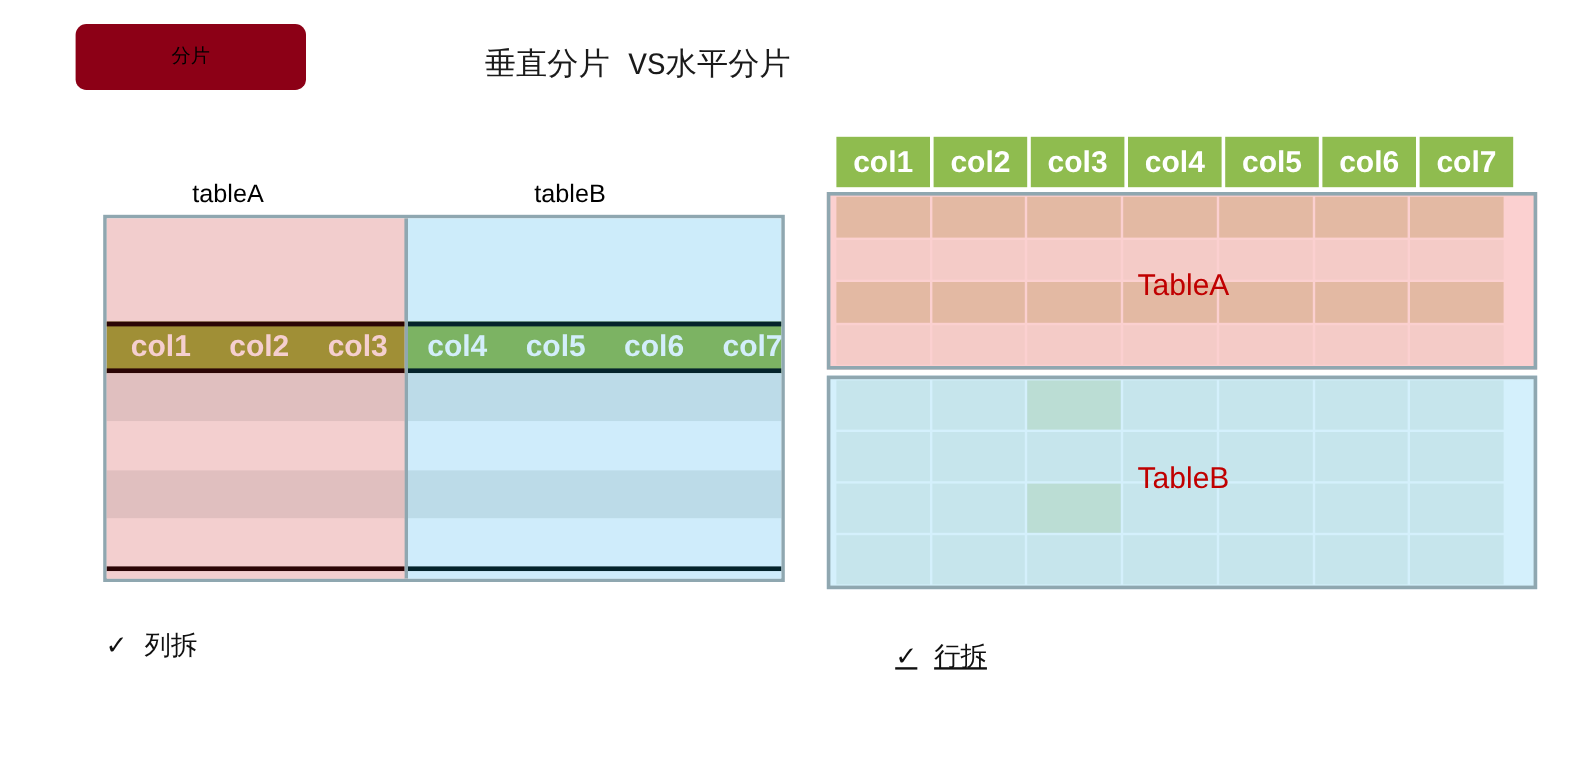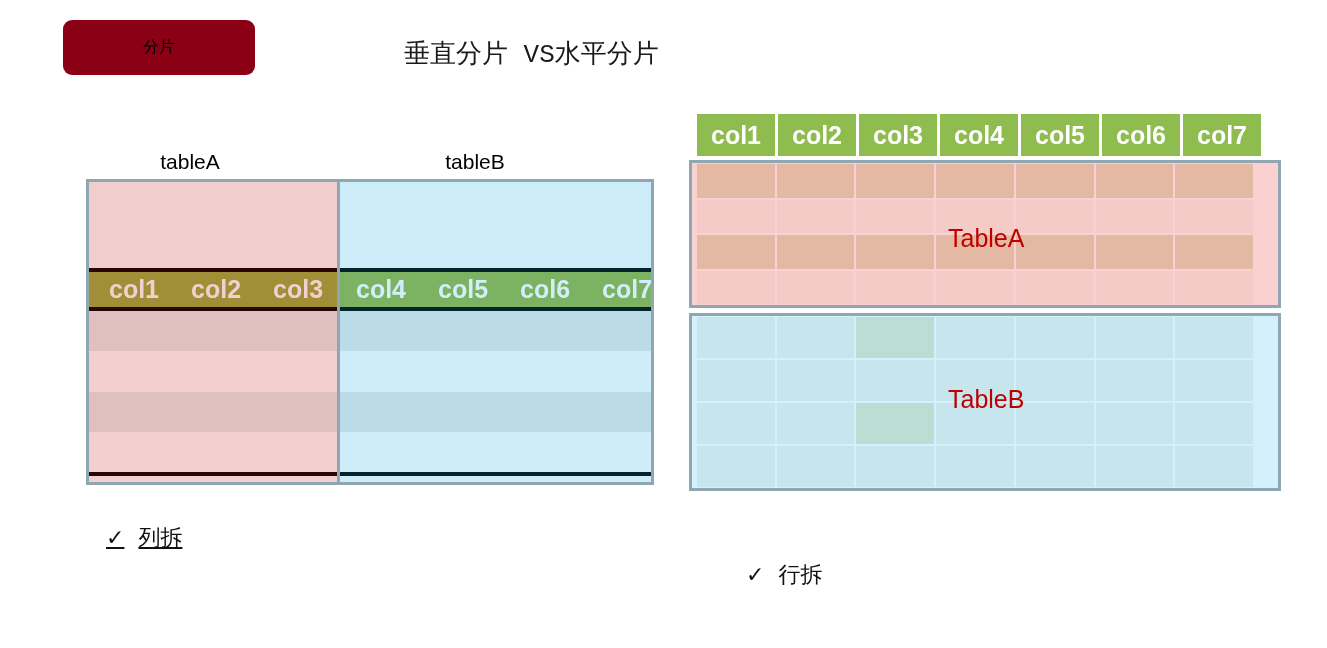--- a/index.html
+++ b/index.html
@@ -128,22 +128,22 @@
   #v-half-a .v-bottom-pad { height: 6px; background: #f3cfcf; }
   #v-half-b .v-bottom-pad { height: 6px; background: #cfecfb; }
 
   .checknote {
     position: absolute;
     font-size: 22px;
     color: #111111;
     white-space: nowrap;
     font-family: "DejaVu Sans", "Liberation Sans", sans-serif;
   }
-  #note-left  { left: 106px; top: 523px; text-decoration: underline; }
-  #note-right { left: 746px; top: 560px; }
+  #note-left  { left: 88px; top: 523px; }
+  #note-right { left: 746px; top: 532px; text-decoration: underline; }
   .checknote .check-mark { margin-right: 14px; }
 
   
   #horizontal-panel { position: absolute; left: 0; top: 0; }
 
   #h-colheader {
     position: absolute;
     left: 697px;
     top: 114px;
     display: flex;

